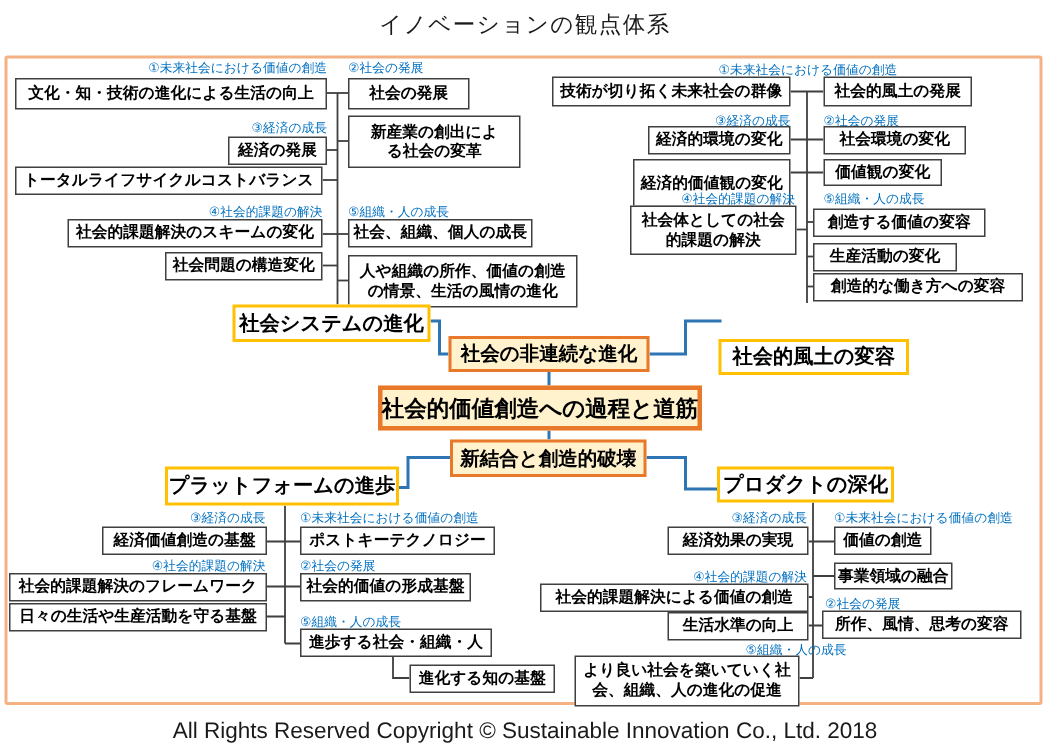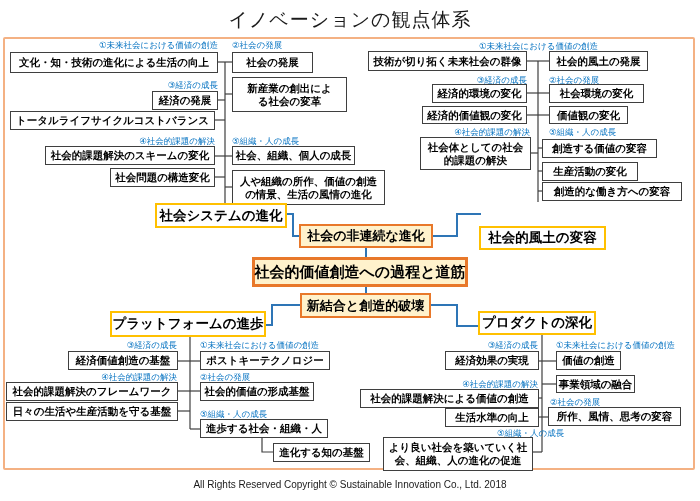--- a/index.html
+++ b/index.html
@@ -6,25 +6,25 @@
   #stage{
     position:relative;width:700px;height:501px;background:#fff;overflow:hidden;
     font-family:"Liberation Sans","DejaVu Sans",sans-serif;
   }
   #frame{
     position:absolute;left:3px;top:37px;width:692px;height:433px;
     border:2px solid #F4B183;border-radius:2px;box-sizing:border-box;
   }
   #title{
     position:absolute;left:0;top:7px;width:100%;text-align:center;
-    font-size:19px;color:#1a1a1a;letter-spacing:1px;
+    font-size:15px;color:#1a1a1a;letter-spacing:1px;
   }
   #footer{
     position:absolute;left:0;top:479px;width:100%;text-align:center;
-    font-size:10px;color:#1a1a1a;
+    font-size:15px;color:#1a1a1a;
   }
   .box{
     position:absolute;background:#fff;border:1.5px solid #3f3f3f;
     box-sizing:border-box;display:flex;align-items:center;justify-content:center;
     font-size:10.5px;font-weight:bold;color:#000;white-space:nowrap;
     line-height:1.2;padding:0 2px;text-align:center;
   }
   .box.wrap{white-space:pre-line;}
   .tag{
     position:absolute;color:#0070C0;font-size:8.5px;font-weight:normal;
@@ -116,21 +116,21 @@
 の情景、生活の風情の進化</div>
   <div class="node" style="left:155px;top:203px;width:132px;height:25px;">社会システムの進化</div>
 
   <div class="tag" style="left:479px;top:42px;">①未来社会における価値の創造</div>
   <div class="box" style="left:368px;top:51px;width:159px;height:20px;">技術が切り拓く未来社会の群像</div>
   <div class="box" style="left:549px;top:51px;width:99px;height:20px;">社会的風土の発展</div>
   <div class="tag r" style="left:427px;top:76px;width:100px;">③経済の成長</div>
   <div class="box" style="left:432px;top:84px;width:95px;height:19px;">経済的環境の変化</div>
   <div class="tag" style="left:549px;top:76px;">②社会の発展</div>
   <div class="box" style="left:549px;top:84px;width:95px;height:19px;">社会環境の変化</div>
-  <div class="box" style="left:422px;top:106px;width:105px;height:18px;">経済的価値観の変化</div>
+  <div class="box" style="left:422px;top:106px;width:105px;height:32px;">経済的価値観の変化</div>
   <div class="box" style="left:549px;top:106px;width:79px;height:18px;">価値観の変化</div>
   <div class="tag r" style="left:412px;top:128px;width:118px;">④社会的課題の解決</div>
   <div class="box wrap" style="left:420px;top:137px;width:111px;height:33px;">社会体としての社会
 的課題の解決</div>
   <div class="tag" style="left:549px;top:128px;">⑤組織・人の成長</div>
   <div class="box" style="left:542px;top:139px;width:115px;height:19px;">創造する価値の変容</div>
   <div class="box" style="left:542px;top:162px;width:96px;height:19px;">生産活動の変化</div>
   <div class="box" style="left:542px;top:182px;width:140px;height:19px;">創造的な働き方への変容</div>
   <div class="node" style="left:479px;top:202px;width:127px;height:24px;margin-top:24px;">社会的風土の変容</div>
 

